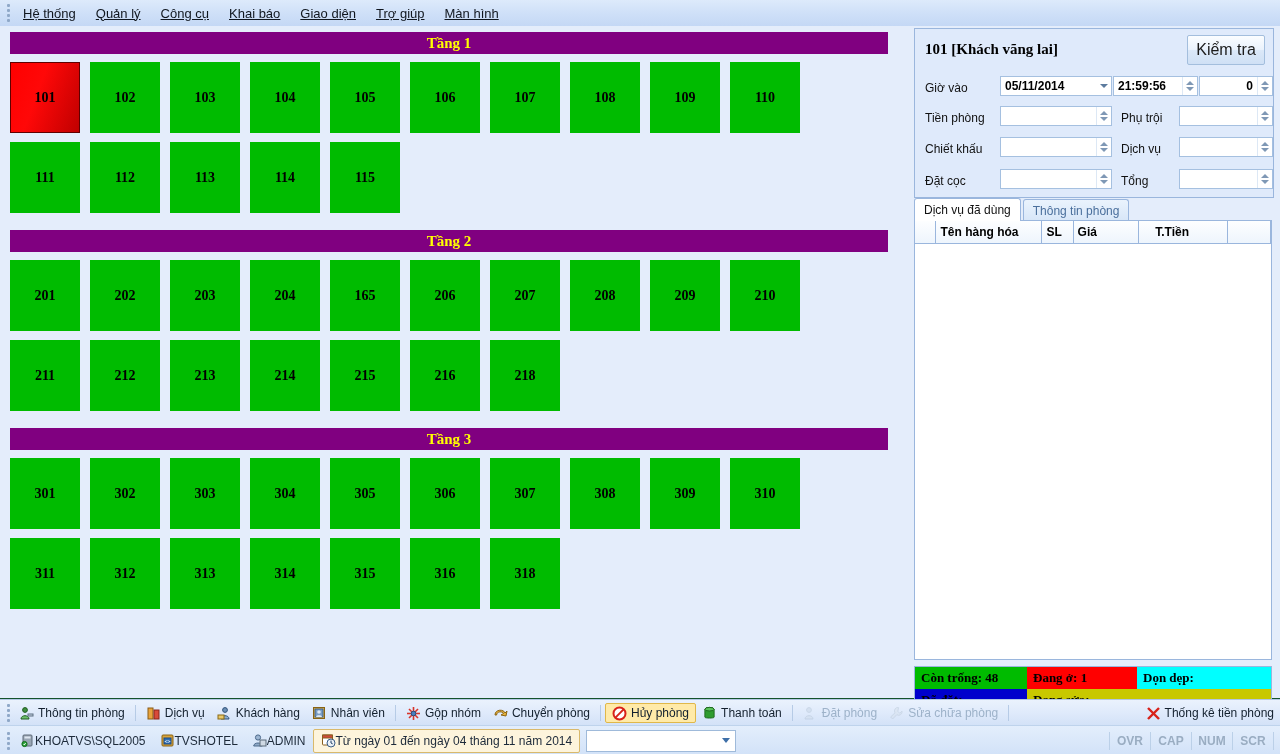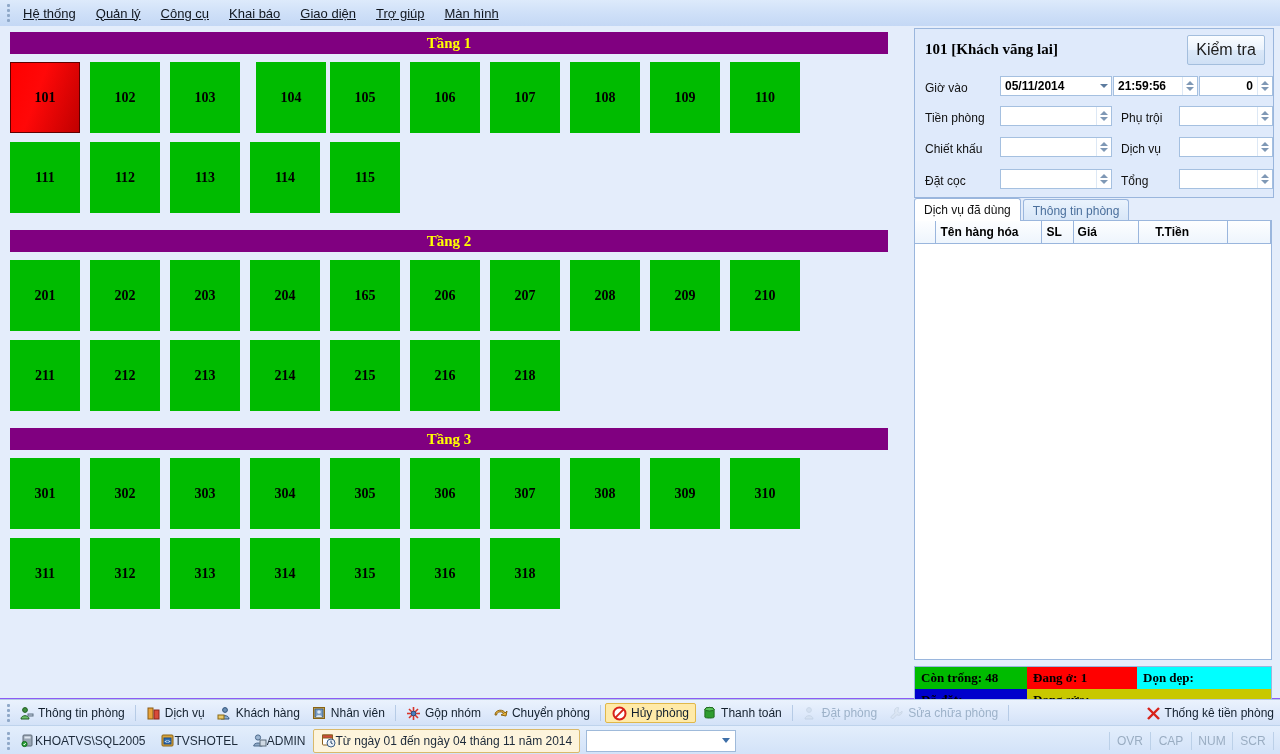--- a/index.html
+++ b/index.html
@@ -7,21 +7,21 @@
     width: 1280px; height: 754px;
     overflow: hidden;
     background: #e4edfb;
     font-family: "Liberation Sans", sans-serif;
     font-size: 12px;
     color: #000;
   }
   #app {
     position: relative;
     width: 1280px; height: 754px;
-    background: #8b5cf6;
+    background: #14532d;
     border-radius: 30px;
   }
 
   
   .menubar {
     position: absolute; left: 0; top: 0;
     width: 1280px; height: 26px;
     background: linear-gradient(to bottom, #ddeafb 0%, #cfe0f8 50%, #c4d8f5 100%);
     border-bottom: 1px solid #a7c0e0;
     display: flex; align-items: center;
@@ -252,21 +252,21 @@
     margin-left: 6px;
   }
   .sb-combo .ar {
     margin-right: 5px;
     width: 0; height: 0; border-left: 4px solid transparent; border-right: 4px solid transparent;
     border-top: 5px solid #3e6fa8;
   }
   .sb-right { margin-left: auto; display: flex; align-items: center; }
   .sbflag {
     width: 40px; text-align: center; font-size: 12px; color: #9aadc2;
-    border-left: 1px solid #bbd0e8; height: 18px; line-height: 18px;
+    border-left: 1px solid #bbd0e8; height: 18px; line-height: 18px; font-weight: bold;
   }
   .sbflag.last { border-right: 1px solid #bbd0e8; margin-right: 6px; }
 </style>
 </head>
 <body>
 
 <div id="app">
 
   <div class="menubar">
     <div class="grip">
@@ -282,21 +282,21 @@
     <div class="menuitem"><u>Giao diện</u></div>
     <div class="menuitem"><u>Trợ giúp</u></div>
     <div class="menuitem"><u>Màn hình</u></div>
   </div>
 
   <div class="rooms-area" id="rooms-area">
       <div class="floor-header" style="left: 10px; top: 6px; width: 878px;">Tầng 1</div>
       <div class="room occupied" style="left: 10px; top: 36px;">101</div>
       <div class="room" style="left: 90px; top: 36px;">102</div>
       <div class="room" style="left: 170px; top: 36px;">103</div>
-      <div class="room" style="left: 256px; top: 36px;">104</div>
+      <div class="room" style="left: 250px; top: 36px;">104</div>
       <div class="room" style="left: 330px; top: 36px;">105</div>
       <div class="room" style="left: 410px; top: 36px;">106</div>
       <div class="room" style="left: 490px; top: 36px;">107</div>
       <div class="room" style="left: 570px; top: 36px;">108</div>
       <div class="room" style="left: 650px; top: 36px;">109</div>
       <div class="room" style="left: 730px; top: 36px;">110</div>
       <div class="room" style="left: 10px; top: 116px;">111</div>
       <div class="room" style="left: 90px; top: 116px;">112</div>
       <div class="room" style="left: 170px; top: 116px;">113</div>
       <div class="room" style="left: 250px; top: 116px;">114</div>

